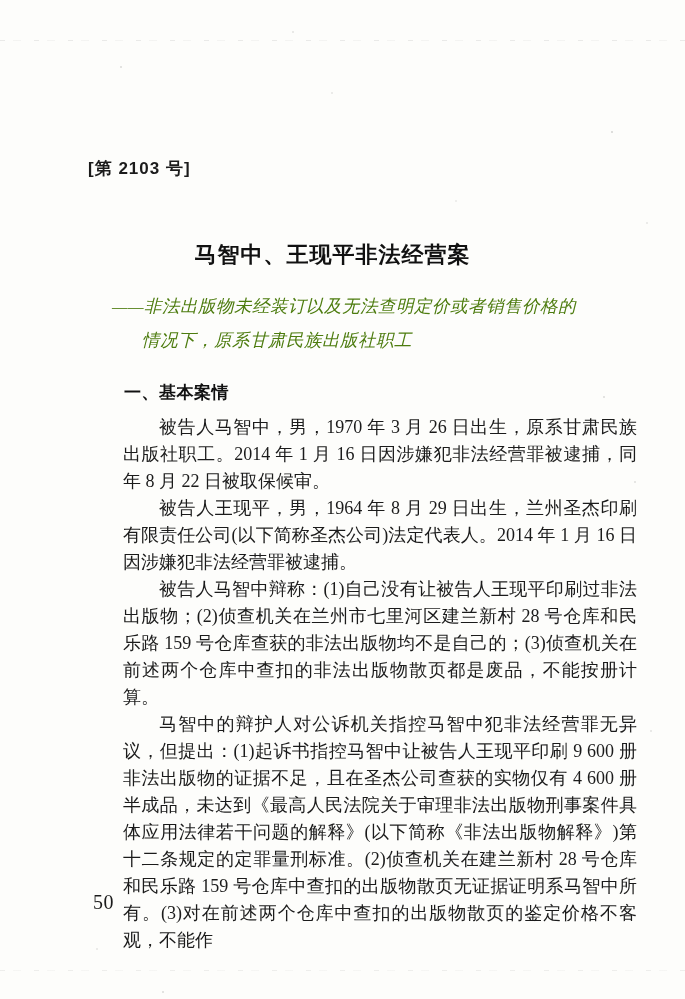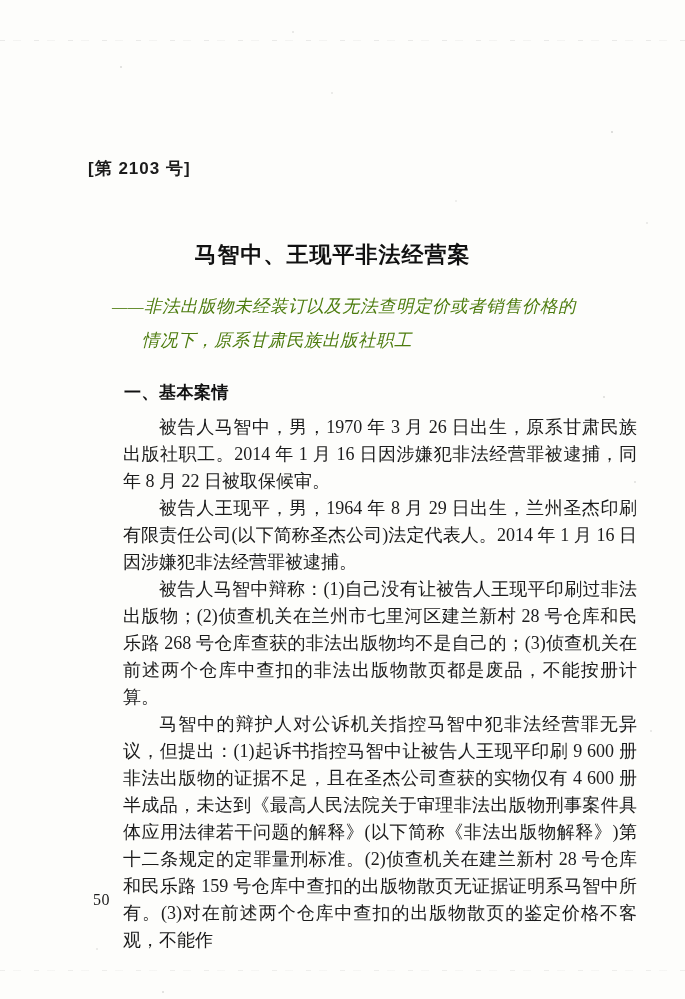--- a/index.html
+++ b/index.html
@@ -106,21 +106,21 @@
     margin-left: 33px;
   }
   .body-text p {
     margin: 0;
     text-indent: 2em;
   }
   .page-number {
     position: absolute;
     top: 891px;
     left: 93px;
-    font-size: 16px;
+    font-size: 20px;
     letter-spacing: 0.5px;
     text-align: center;
   }
 </style>
 </head>
 <body>
 
 <div class="page">
 
   <div class="scan-artifact top"></div>
@@ -134,19 +134,19 @@
   <div class="subtitle">
     <div class="line1">——非法出版物未经装订以及无法查明定价或者销售价格的</div>
     <div class="line2">情况下，原系甘肃民族出版社职工</div>
   </div>
 
   <div class="section-heading">一、基本案情</div>
 
   <div class="body-text">
     <p>被告人马智中，男，1970 年 3 月 26 日出生，原系甘肃民族出版社职工。2014 年 1 月 16 日因涉嫌犯非法经营罪被逮捕，同年 8 月 22 日被取保候审。</p>
     <p>被告人王现平，男，1964 年 8 月 29 日出生，兰州圣杰印刷有限责任公司(以下简称圣杰公司)法定代表人。2014 年 1 月 16 日因涉嫌犯非法经营罪被逮捕。</p>
-    <p>被告人马智中辩称：(1)自己没有让被告人王现平印刷过非法出版物；(2)侦查机关在兰州市七里河区建兰新村 28 号仓库和民乐路 268 号仓库查获的非法出版物均不是自己的；(3)侦查机关在前述两个仓库中查扣的非法出版物散页都是废品，不能按册计算。</p>
+    <p>被告人马智中辩称：(1)自己没有让被告人王现平印刷过非法出版物；(2)侦查机关在兰州市七里河区建兰新村 28 号仓库和民乐路 159 号仓库查获的非法出版物均不是自己的；(3)侦查机关在前述两个仓库中查扣的非法出版物散页都是废品，不能按册计算。</p>
     <p>马智中的辩护人对公诉机关指控马智中犯非法经营罪无异议，但提出：(1)起诉书指控马智中让被告人王现平印刷 9 600 册非法出版物的证据不足，且在圣杰公司查获的实物仅有 4 600 册半成品，未达到《最高人民法院关于审理非法出版物刑事案件具体应用法律若干问题的解释》(以下简称《非法出版物解释》)第十二条规定的定罪量刑标准。(2)侦查机关在建兰新村 28 号仓库和民乐路 159 号仓库中查扣的出版物散页无证据证明系马智中所有。(3)对在前述两个仓库中查扣的出版物散页的鉴定价格不客观，不能作</p>
   </div>
 
   <div class="page-number">50</div>
 
 </div>
 
 </body></html>

